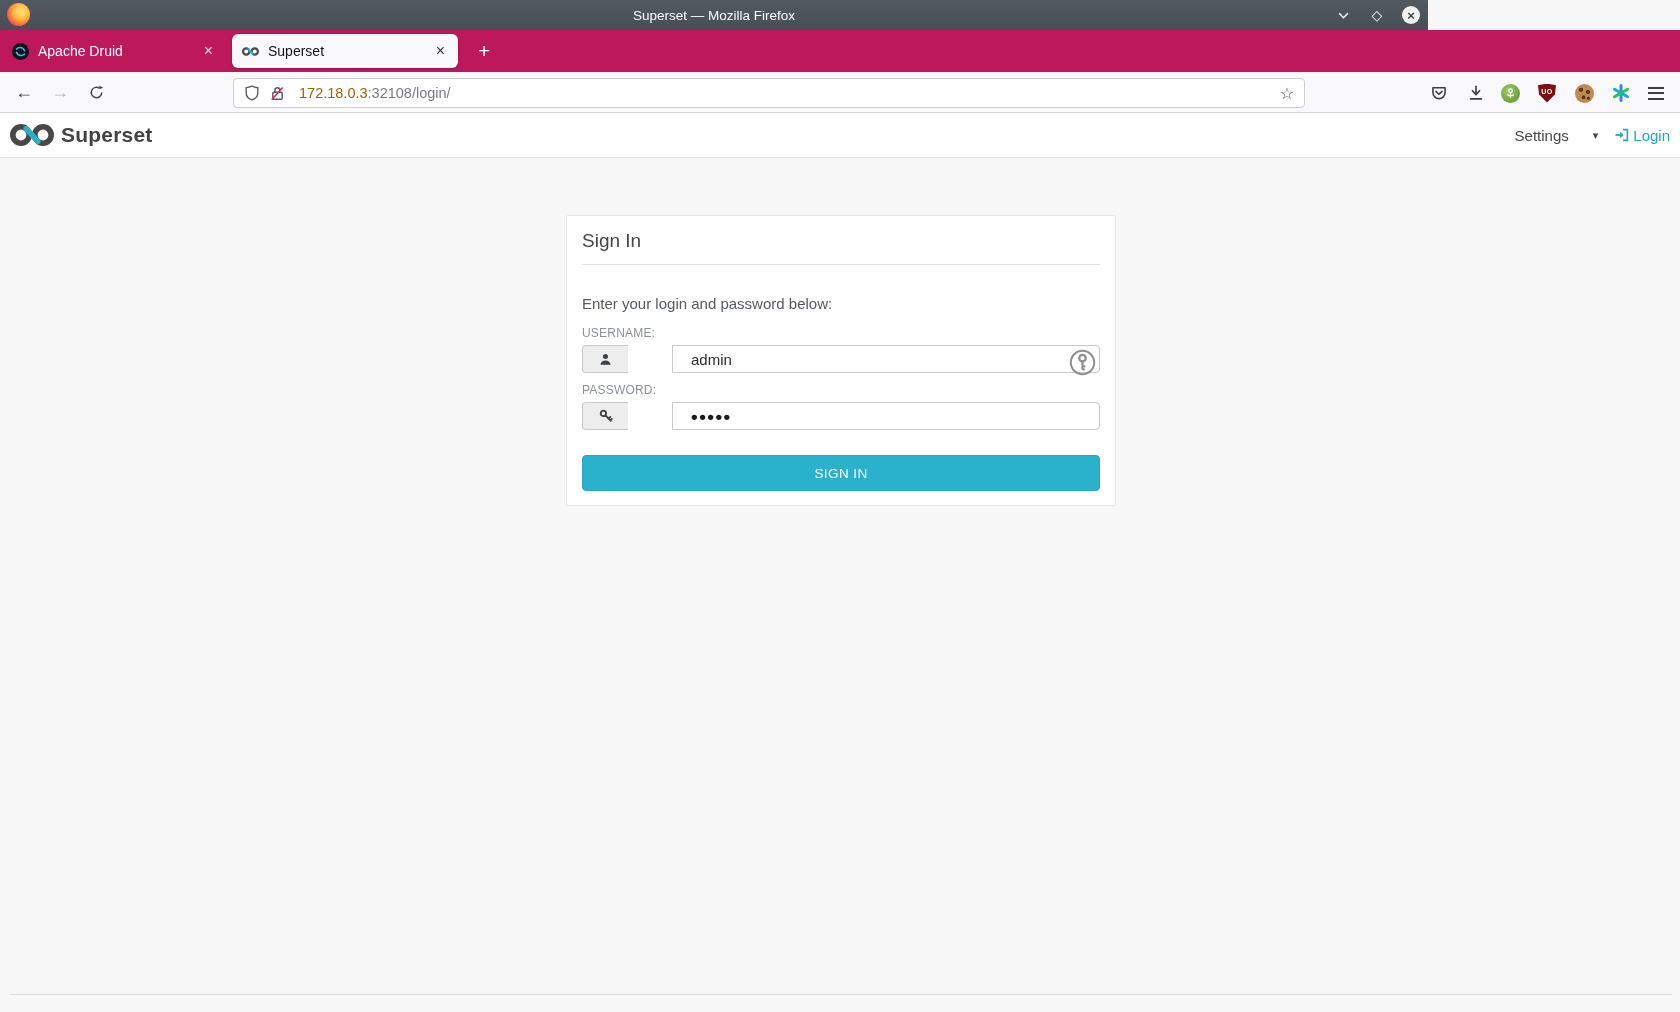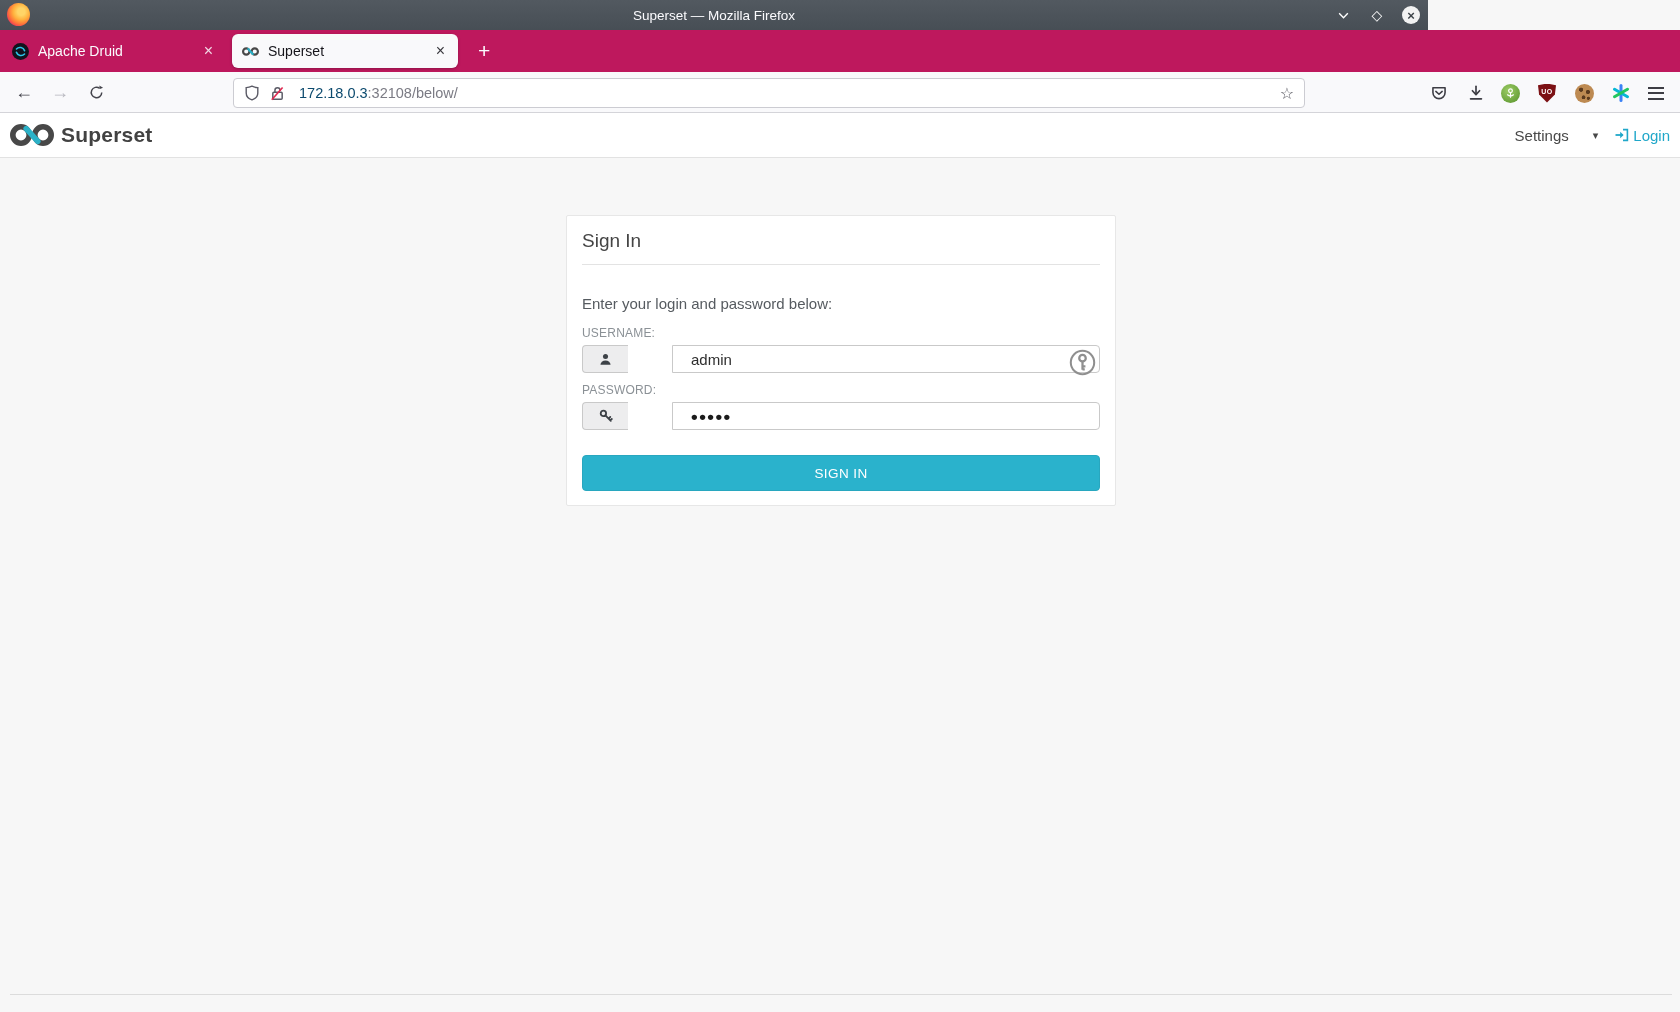--- a/index.html
+++ b/index.html
@@ -31,21 +31,21 @@
   
   .navbar { position:absolute; top:72px; left:0; width:1680px; height:41px; background:#f9f9fb;
     border-bottom:1px solid #d4d4d9; }
   .navbtn { position:absolute; top:7px; width:28px; height:27px; display:flex; align-items:center;
     justify-content:center; font-size:18px; color:#44444c; border-radius:4px; }
   .navbtn.disabled { color:#b8b8bf; }
   .urlbar { position:absolute; left:233px; top:6px; width:1072px; height:30px; background:#fff;
     border:1px solid #ccccd2; border-radius:4px; display:flex; align-items:center; padding:0 10px; }
   .urlbar .sep-ico { display:flex; align-items:center; margin-right:9px; }
   .url-text { font-size:14.5px; margin-left:4px; }
-  .url-text .host { color:#0c4a6e; }
+  .url-text .host { color:#a16207; }
   .url-text .path { color:#7b7b84; }
   .url-star { margin-left:auto; font-size:16px; color:#55555e; }
   .ext { position:absolute; top:9px; width:24px; height:24px; display:flex; align-items:center; justify-content:center; }
   .circle-ext { width:19px; height:19px; border-radius:50%; }
   .green-ext { background:radial-gradient(circle at 40% 35%, #9ccc65, #679f38 75%); display:flex; align-items:center; justify-content:center; }
   .cookie-ext { background:radial-gradient(circle at 32% 30%, #5b3a1e 1.8px, transparent 2.4px),
     radial-gradient(circle at 68% 42%, #5b3a1e 1.8px, transparent 2.4px),
     radial-gradient(circle at 45% 70%, #5b3a1e 1.6px, transparent 2.2px),
     radial-gradient(circle at 70% 75%, #5b3a1e 1.3px, transparent 1.9px), #bd8a52; }
   .ublock { width:18px; height:19px; background:#7c1114; clip-path:polygon(50% 0%,100% 9%,94% 58%,50% 100%,6% 58%,0% 9%);
@@ -145,21 +145,21 @@
           <path d="M8 1.2 C10 2.2 12 2.6 13.8 2.6 V8 C13.8 11.8 11 13.9 8 14.9 C5 13.9 2.2 11.8 2.2 8 V2.6 C4 2.6 6 2.2 8 1.2 Z" fill="none" stroke="#5b5b66" stroke-width="1.4"></path>
         </svg>
     </span>
     <span class="sep-ico">
       <svg width="17" height="17" viewBox="0 0 16 16">
           <rect x="3.6" y="6.8" width="8.8" height="6.6" rx="1" fill="none" stroke="#5b5b66" stroke-width="1.4"></rect>
           <path d="M5.6 6.8 V4.9 a2.4 2.4 0 0 1 4.8 0 V5.6" fill="none" stroke="#5b5b66" stroke-width="1.4"></path>
           <line x1="2.6" y1="13.8" x2="12.8" y2="2.4" stroke="#e22850" stroke-width="1.5"></line>
         </svg>
     </span>
-    <span class="url-text"><span class="host">172.18.0.3</span><span class="path">:32108/below/</span></span>
+    <span class="url-text"><span class="host">172.18.0.3</span><span class="path">:32108/login/</span></span>
     <span class="url-star">☆</span>
   </div>
 
   <span class="ext" style="left:1427px">
     <svg width="18" height="18" viewBox="0 0 16 16">
         <path d="M2.6 3.4 h10.8 v4.2 a5.4 5.4 0 0 1 -10.8 0 z" fill="none" stroke="#3d3d44" stroke-width="1.4" stroke-linejoin="round"></path>
         <polyline points="5.2,6.6 8,9.1 10.8,6.6" fill="none" stroke="#3d3d44" stroke-width="1.4" stroke-linecap="round" stroke-linejoin="round"></polyline>
       </svg>
   </span>
   <span class="ext" style="left:1464px">

